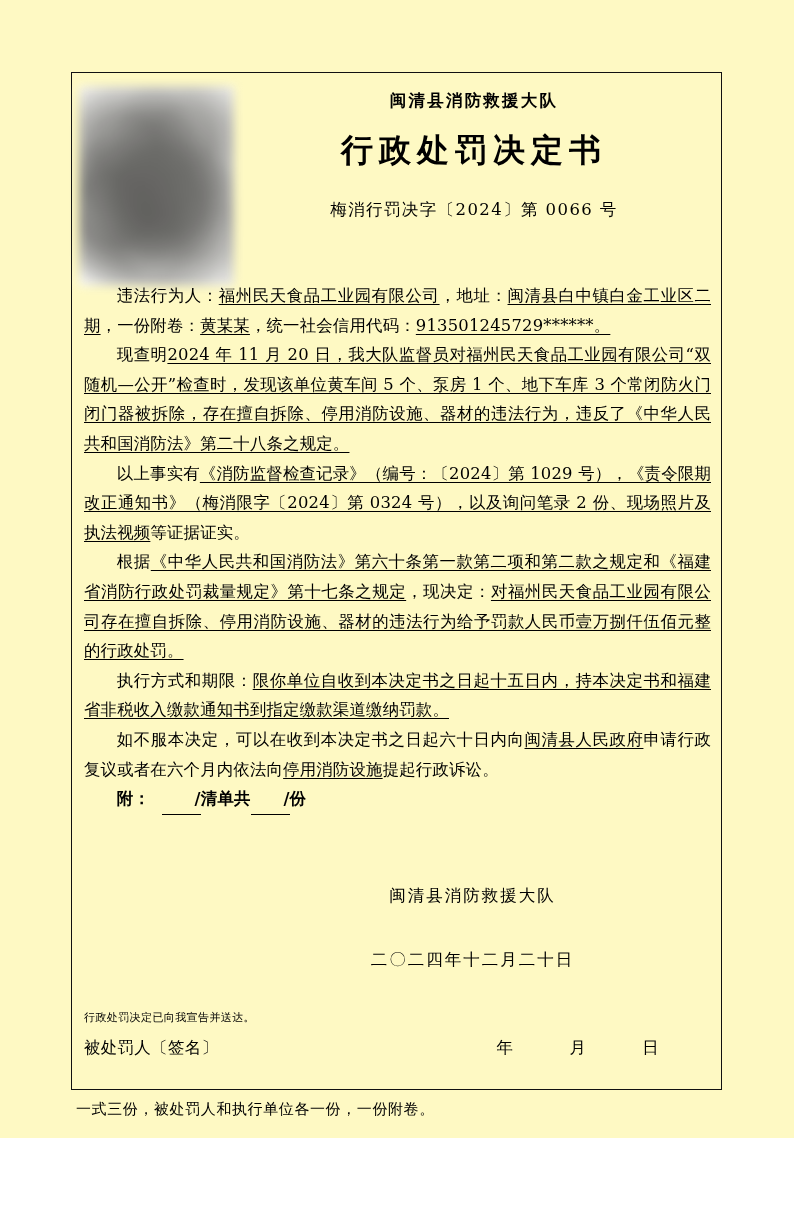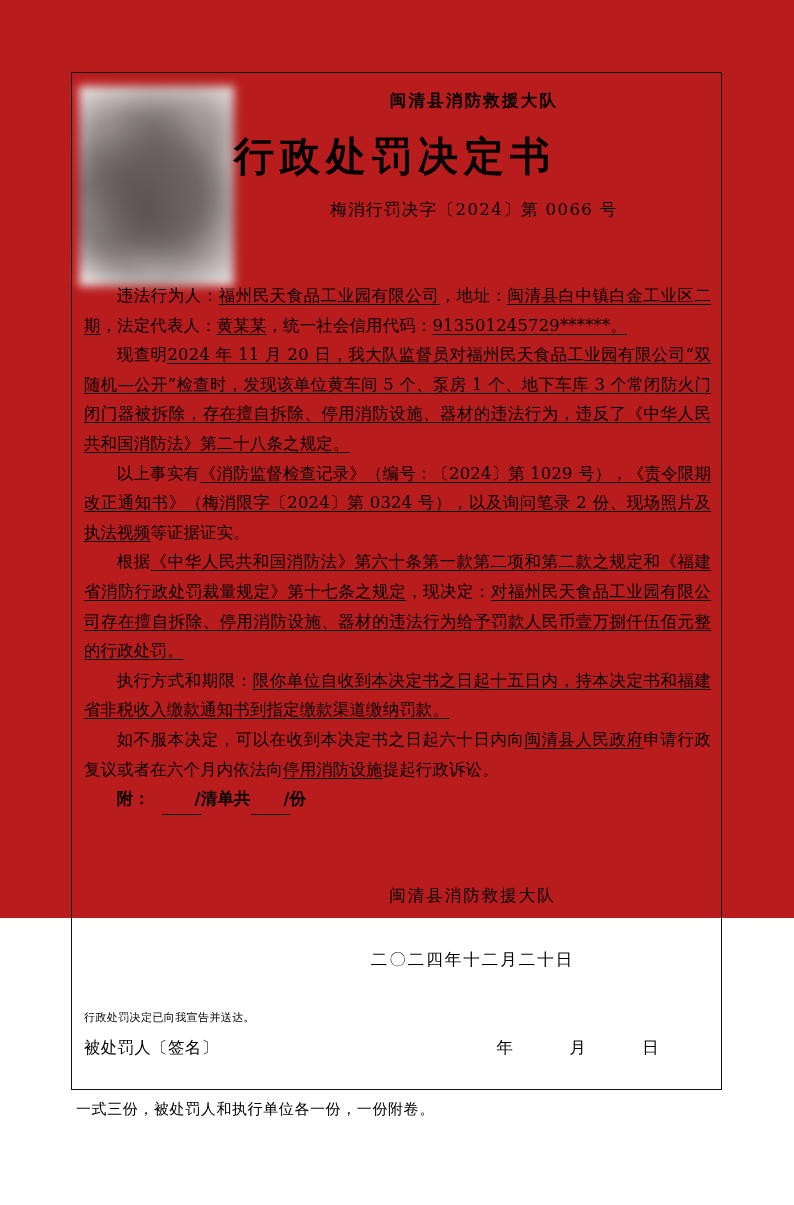--- a/index.html
+++ b/index.html
@@ -14,22 +14,22 @@
     font-family: "DejaVu Serif", "Liberation Serif", serif;
     color: #000000;
     overflow: hidden;
   }
 
   
   .page {
     position: absolute;
     left: 0; top: 0;
     width: 794px;
-    height: 918px;
-    background: #b91c1c;
+    height: 1138px;
+    background: #fef9c3;
   }
   .frame {
     position: absolute;
     left: 71px;
     top: 72px;
     width: 651px;
     height: 1018px;
     border: 1.6px solid #111;
     box-sizing: border-box;
   }
@@ -68,22 +68,22 @@
     font-size: 16.5px;
     letter-spacing: 2.2px;
     font-family: "DejaVu Serif", "Liberation Serif", serif;
     font-weight: 600;
   }
   .doc-title {
     position: absolute;
     left: 162px;
     top: 56px;
     width: 480px;
-    text-align: left;
-    font-size: 40px;
+    text-align: center;
+    font-size: 32px;
     font-weight: 800;
     letter-spacing: 6px;
     font-family: "DejaVu Serif", "Liberation Serif", serif;
   }
   .doc-number {
     position: absolute;
     left: 162px;
     top: 126px;
     width: 480px;
     text-align: center;
@@ -192,21 +192,21 @@
 
     <div class="header">
       <div class="redacted-photo"></div>
       <div class="org-line">闽清县消防救援大队</div>
       <div class="doc-title">行政处罚决定书</div>
       <div class="doc-number">梅消行罚决字〔2024〕第 0066 号</div>
     </div>
 
     <div class="body-text">
 
-      <p class="para"><span>违法行为人：</span><span class="u">福州民天食品工业园有限公司</span><span>，地址：</span><span class="u">闽清县白中镇白金工业区二期</span><span>，法定代表人：</span><span class="u">黄某某</span><span>，统一社会信用代码：</span><span class="u">913501245729******。</span></p>
+      <p class="para"><span>违法行为人：</span><span class="u">福州民天食品工业园有限公司</span><span>，地址：</span><span class="u">闽清县白中镇白金工业区二期</span><span>，一份附卷：</span><span class="u">黄某某</span><span>，统一社会信用代码：</span><span class="u">913501245729******。</span></p>
 
       <p class="para"><span>现查明</span><span class="u">2024 年 11 月 20 日，我大队监督员对福州民天食品工业园有限公司“双随机—公开”检查时，发现该单位黄车间 5 个、泵房 1 个、地下车库 3 个常闭防火门闭门器被拆除，存在擅自拆除、停用消防设施、器材的违法行为，违反了《中华人民共和国消防法》第二十八条之规定。</span></p>
 
       <p class="para"><span>以上事实有</span><span class="u">《消防监督检查记录》（编号：〔2024〕第 1029 号），《责令限期改正通知书》（梅消限字〔2024〕第 0324 号），以及询问笔录 2 份、现场照片及执法视频</span><span>等证据证实。</span></p>
 
       <p class="para"><span>根据</span><span class="u">《中华人民共和国消防法》第六十条第一款第二项和第二款之规定和《福建省消防行政处罚裁量规定》第十七条之规定</span><span>，现决定：</span><span class="u">对福州民天食品工业园有限公司存在擅自拆除、停用消防设施、器材的违法行为给予罚款人民币壹万捌仟伍佰元整的行政处罚。</span></p>
 
       <p class="para"><span>执行方式和期限：</span><span class="u">限你单位自收到本决定书之日起十五日内，持本决定书和福建省非税收入缴款通知书到指定缴款渠道缴纳罚款。</span></p>
 
 

